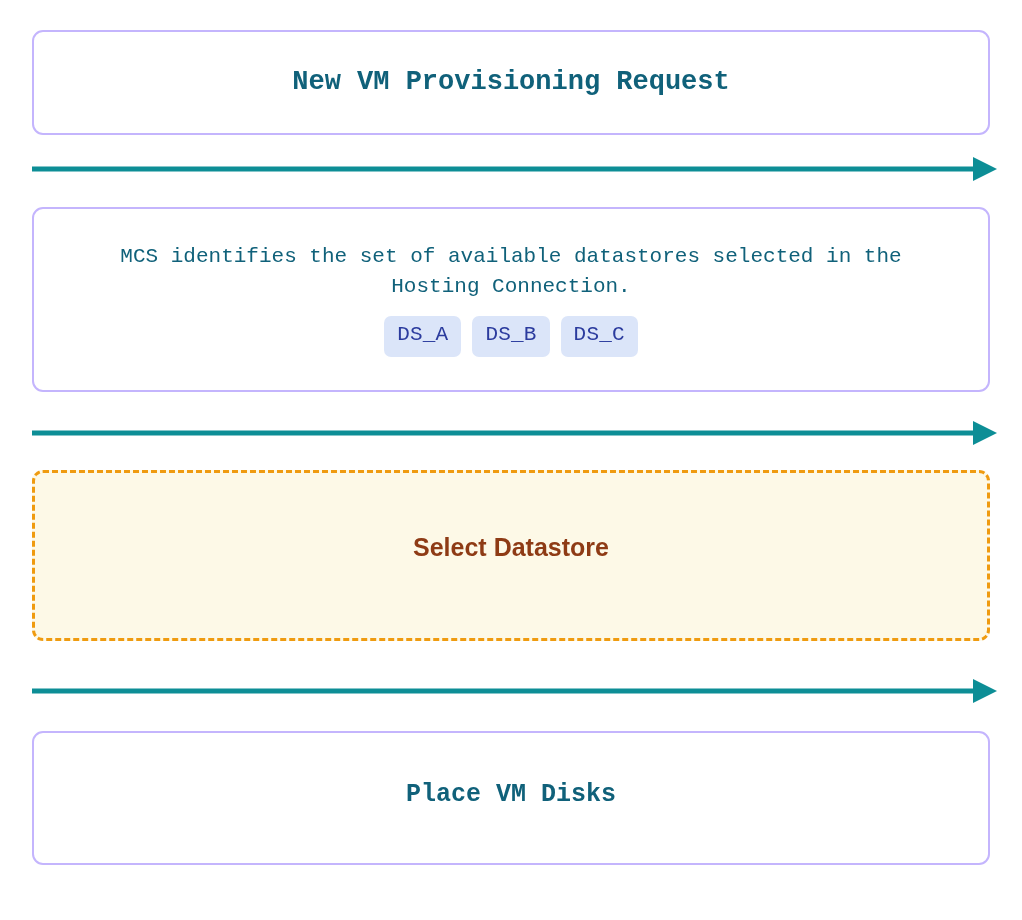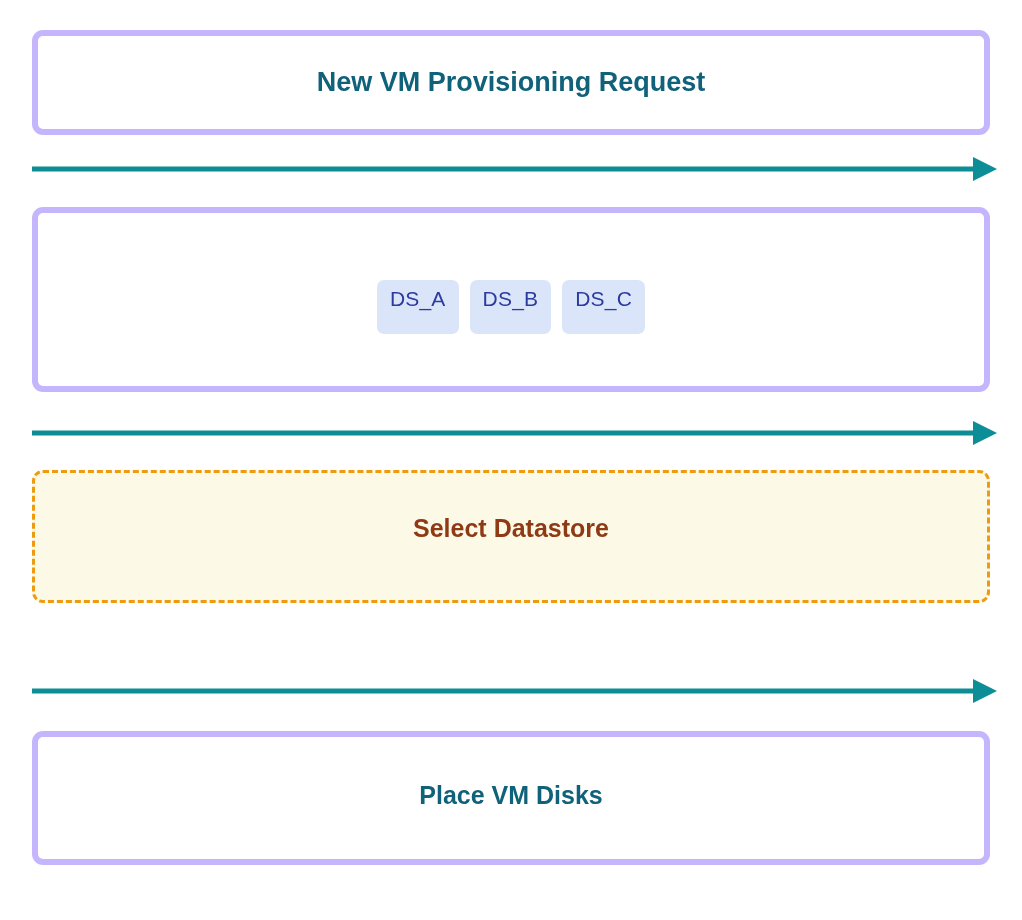--- a/index.html
+++ b/index.html
@@ -30,22 +30,23 @@
     width: 958px;
     border-radius: 11px;
     display: flex;
     flex-direction: column;
     align-items: center;
     justify-content: center;
     text-align: center;
   }
 
   .node.solid {
-    border: 6px solid #c4b5fd;
+    border: 2px solid #c4b5fd;
     background: #ffffff;
+    font-family: Liberation Mono, monospace;
   }
 
   .node.dashed {
     border: 3px dashed #ef9b10;
     background: #fdf9e7;
   }
 
   .node-title {
     font-weight: bold;
     line-height: 1.22;
@@ -89,29 +90,29 @@
     gap: 11px;
     justify-content: center;
     margin-top: 14px;
   }
   .chip {
     background: #dbe5f9;
     color: #2b3b9e;
     font-size: 21px;
     font-weight: normal;
     border-radius: 7px;
-    padding: 8px 13px 25px 13px;
+    padding: 8px 13px 12px 13px;
     line-height: 1;
     letter-spacing: .2px;
   }
 
   
   #node-select {
     top: 470px;
-    height: 133px;
+    height: 171px;
     padding: 0 30px;
   }
   #node-select .node-title {
     font-size: 25px;
     margin-bottom: 17px;
   }
   #node-select .node-body {
     font-size: 21px;
     max-width: 830px;
   }
@@ -153,20 +154,21 @@
   </div>
 
   <div class="arrow" id="arrow-1">
     <svg width="966" height="24" viewBox="0 0 966 24" xmlns="http://www.w3.org/2000/svg">
       <line x1="0" y1="12" x2="945" y2="12" stroke="#0d8e96" stroke-width="5"></line>
       <polygon points="941,0 965,12 941,24" fill="#0d8e96"></polygon>
     </svg>
   </div>
 
   <div class="node solid teal" id="node-identify">
+    <div class="node-body">MCS identifies the set of available datastores selected in the Hosting Connection.</div>
     <div class="chip-row">
       <span class="chip">DS_A</span>
       <span class="chip">DS_B</span>
       <span class="chip">DS_C</span>
     </div>
   </div>
 
   <div class="arrow" id="arrow-2">
     <svg width="966" height="24" viewBox="0 0 966 24" xmlns="http://www.w3.org/2000/svg">
       <line x1="0" y1="12" x2="945" y2="12" stroke="#0d8e96" stroke-width="5"></line>

